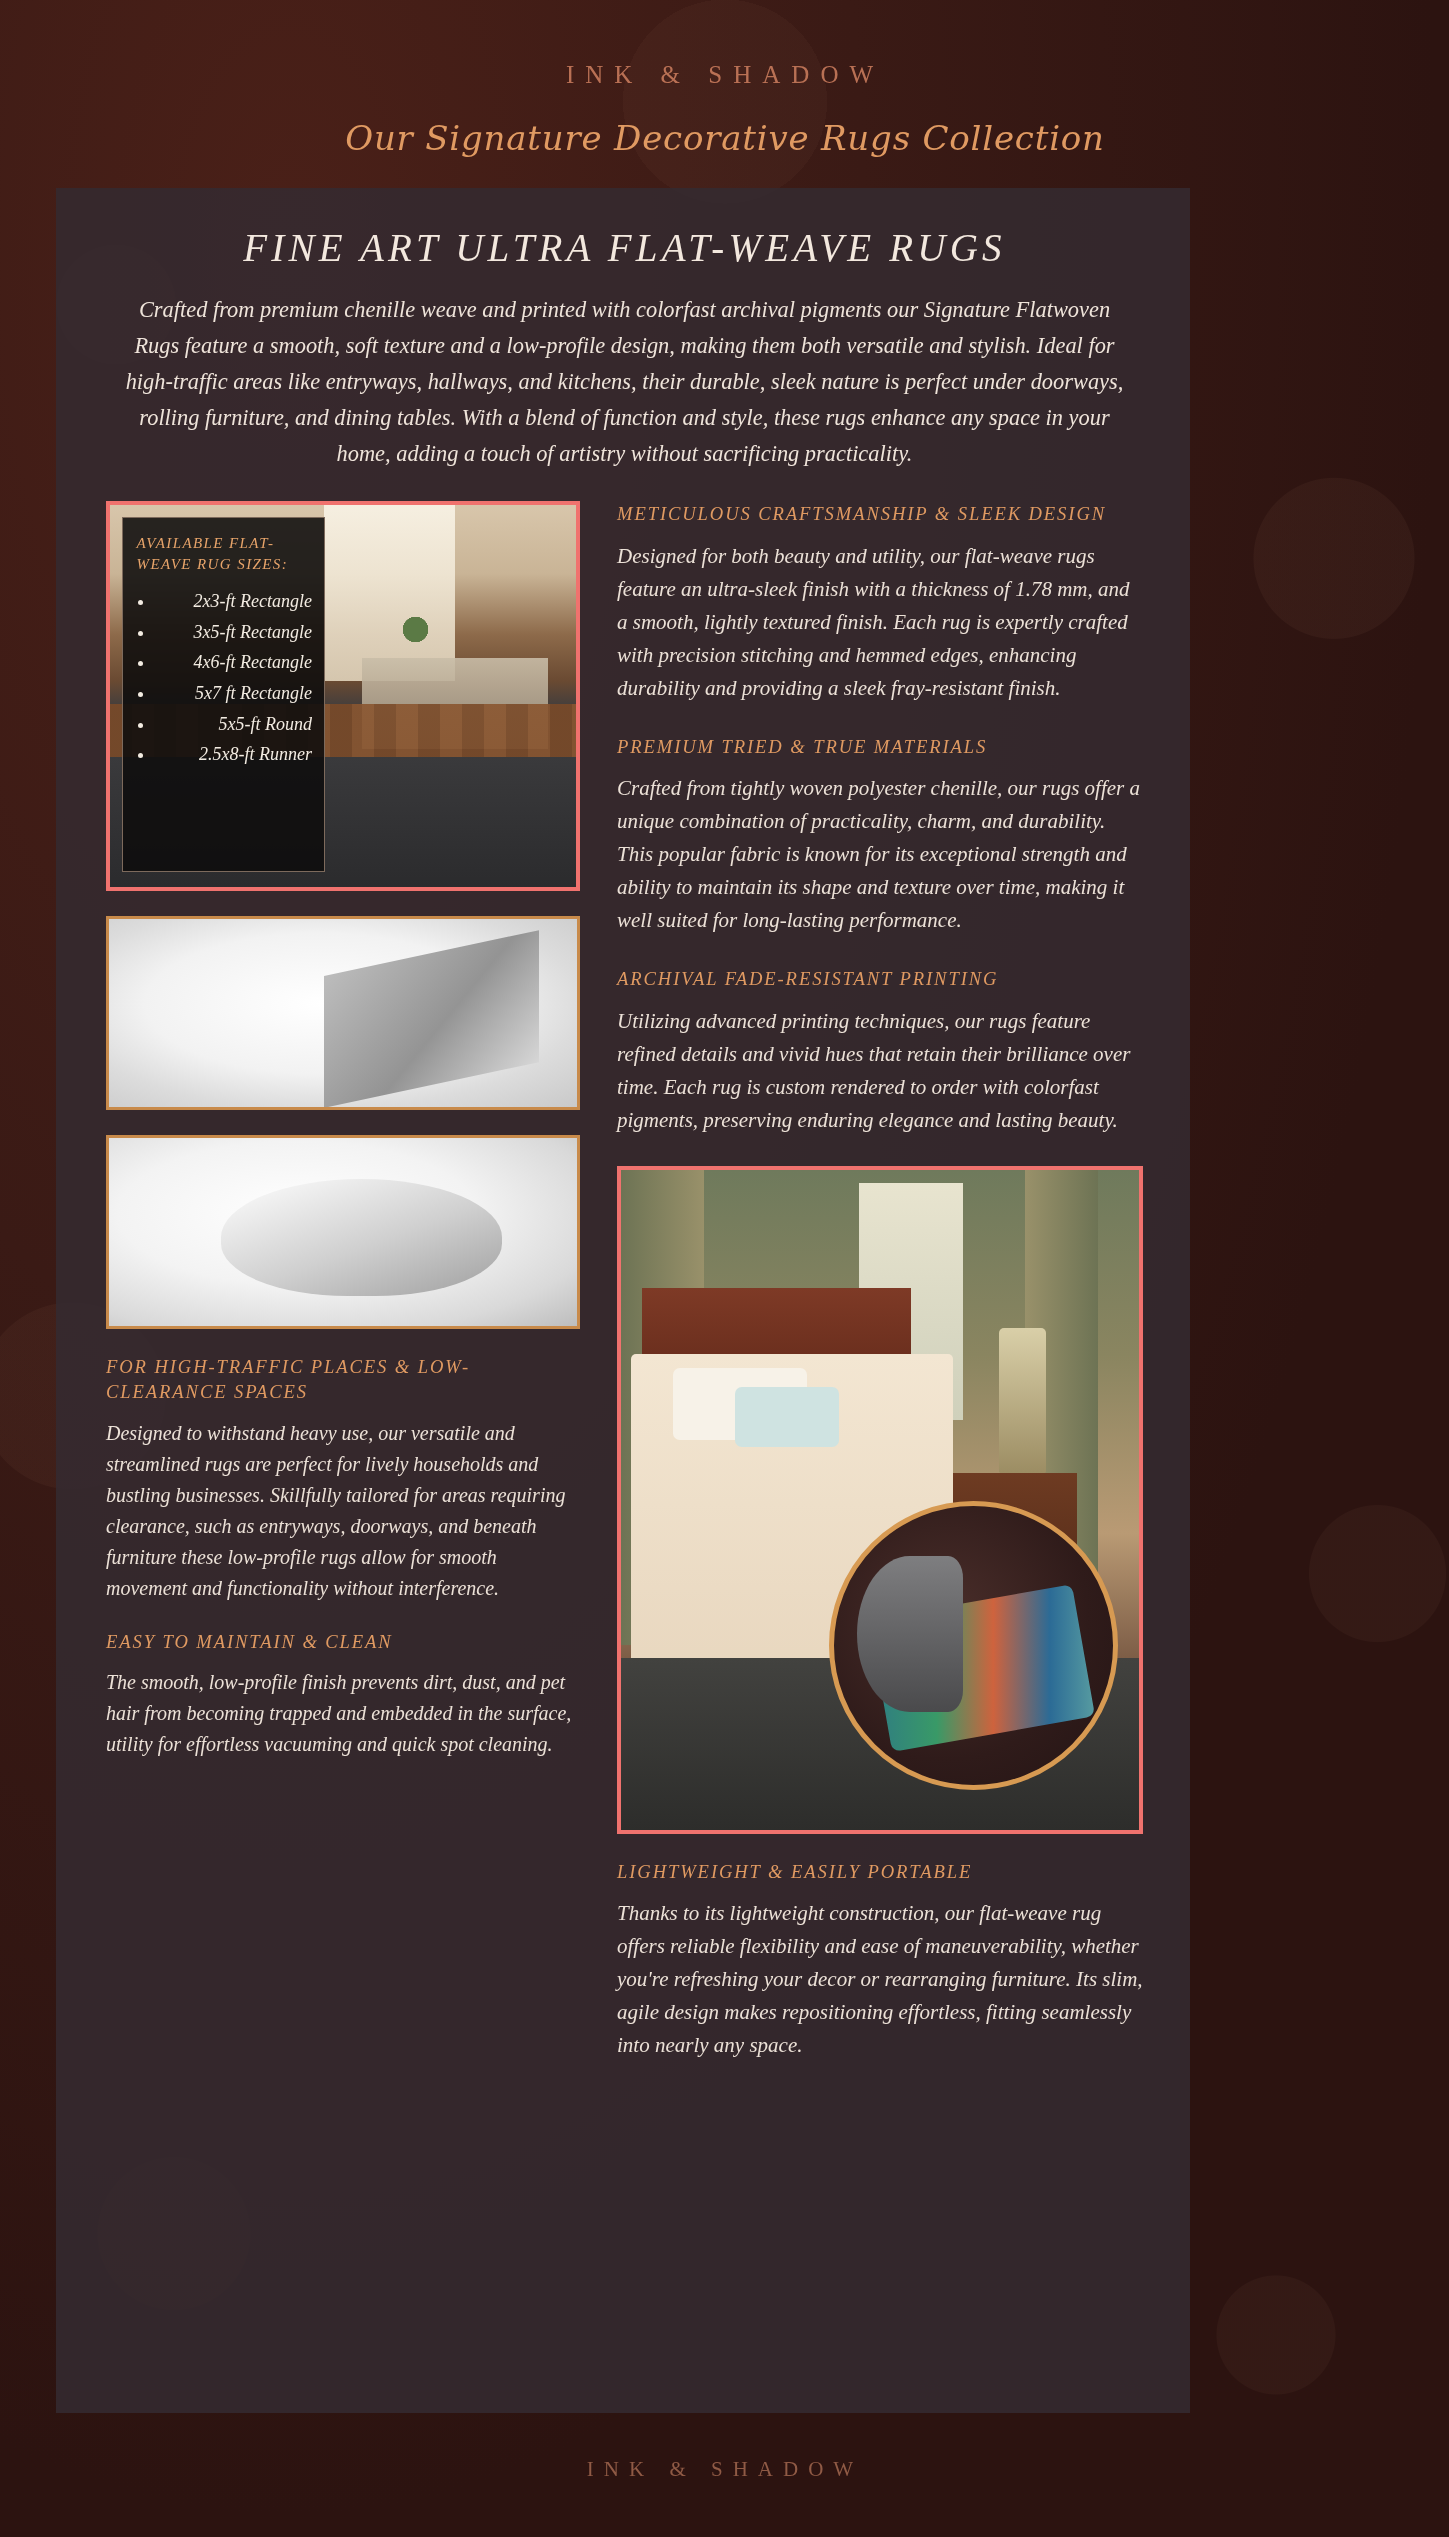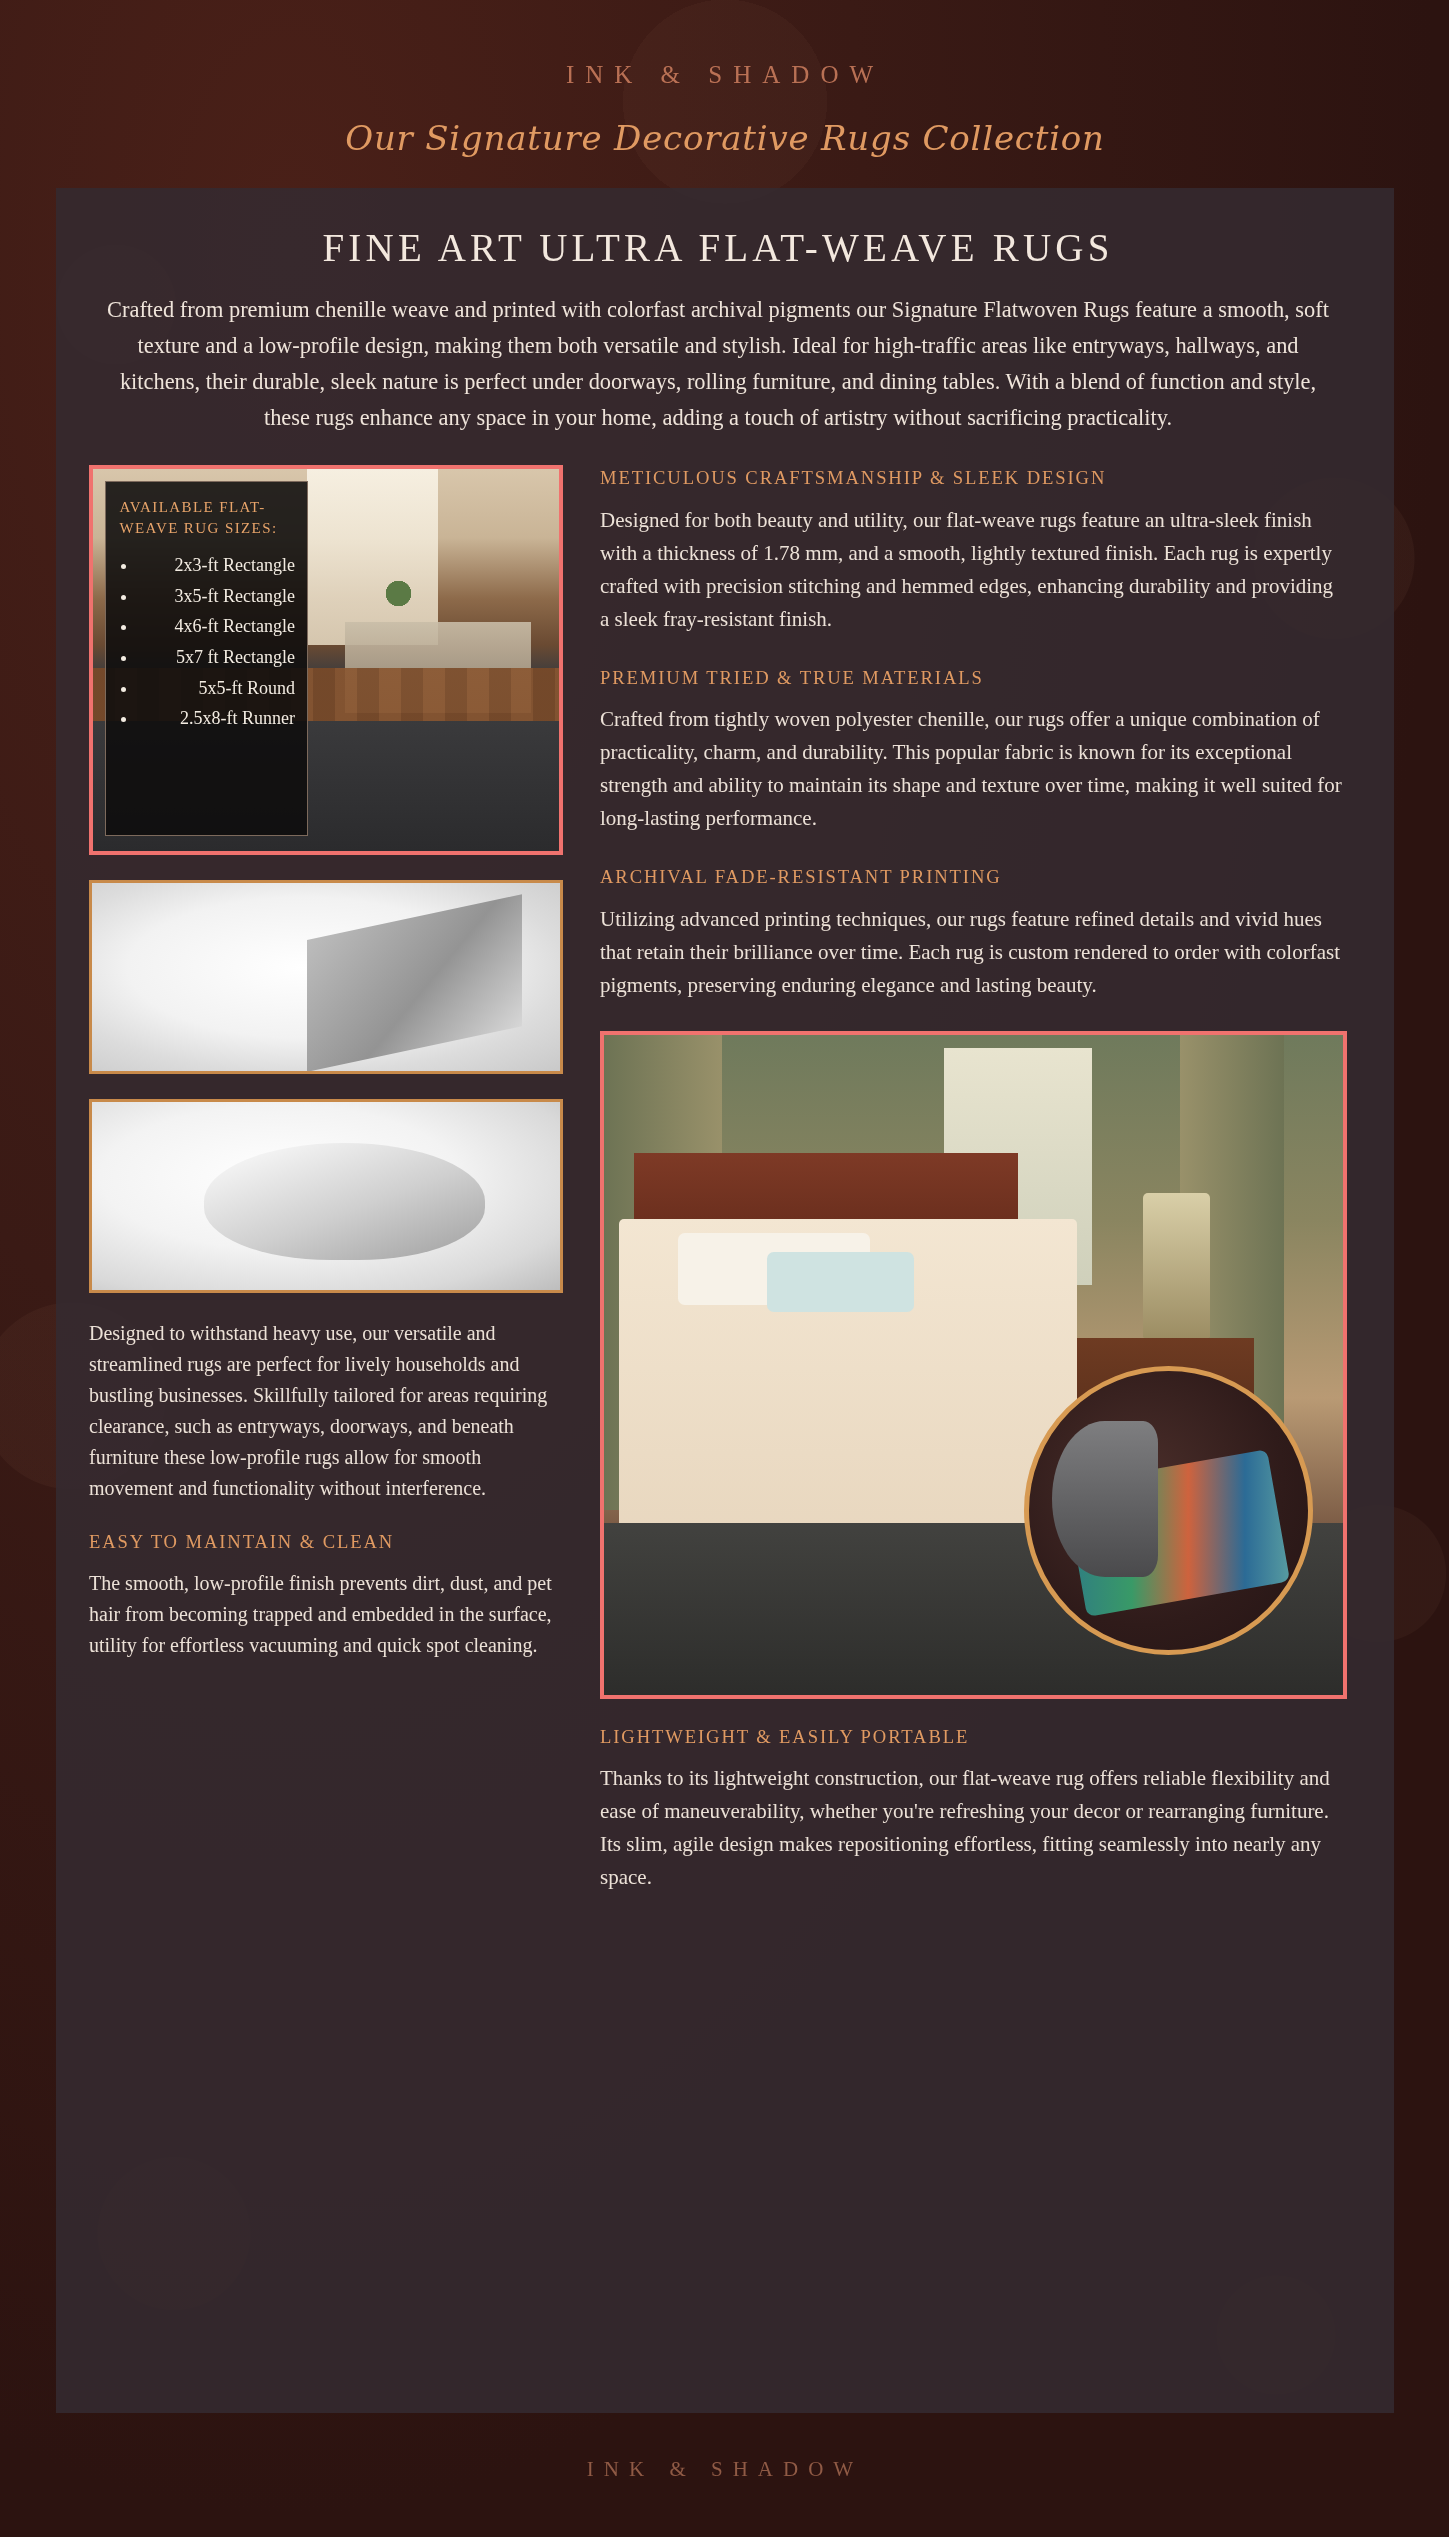--- a/index.html
+++ b/index.html
@@ -73,25 +73,26 @@
     font-size: 21px;
     letter-spacing: 10px;
     color: #8f5a45;
   }
 
   
   .card {
     position: absolute;
     left: 56px;
     top: 188px;
-    width: 1338px;
+    width: 1134px;
     height: 2225px;
     background: rgba(52, 42, 48, 0.88);
     box-sizing: border-box;
-    padding: 22px 47px 25px 33px;
+    padding: 22px 47px 25px 50px;
+    font-style: italic;
   }
 
   h1.title {
     margin: 15px 0 22px 0;
     text-align: center;
     font-size: 39px;
     letter-spacing: 4.2px;
     font-weight: normal;
     color: #f3e8de;
     font-family: "Liberation Serif", serif;
@@ -330,20 +331,21 @@
         </div>
 
         <div class="spacer-30"></div>
 
         <div class="img-frame-gold">
           <div class="rug-roll"></div>
         </div>
 
         <div class="spacer-30"></div>
 
+        <h2 class="h2">FOR HIGH-TRAFFIC PLACES &amp; LOW-CLEARANCE SPACES</h2>
         <p class="body-text">Designed to withstand heavy use, our versatile and streamlined rugs are perfect for lively households and bustling businesses. Skillfully tailored for areas requiring clearance, such as entryways, doorways, and beneath furniture these low-profile rugs allow for smooth movement and functionality without interference.</p>
 
         <h2 class="h2">EASY TO MAINTAIN &amp; CLEAN</h2>
         <p class="body-text">The smooth, low-profile finish prevents dirt, dust, and pet hair from becoming trapped and embedded in the surface, utility for effortless vacuuming and quick spot cleaning.</p>
 
       </div>
 
       <div class="col-right">
 
         <h2 class="h2">METICULOUS CRAFTSMANSHIP &amp; SLEEK DESIGN</h2>

